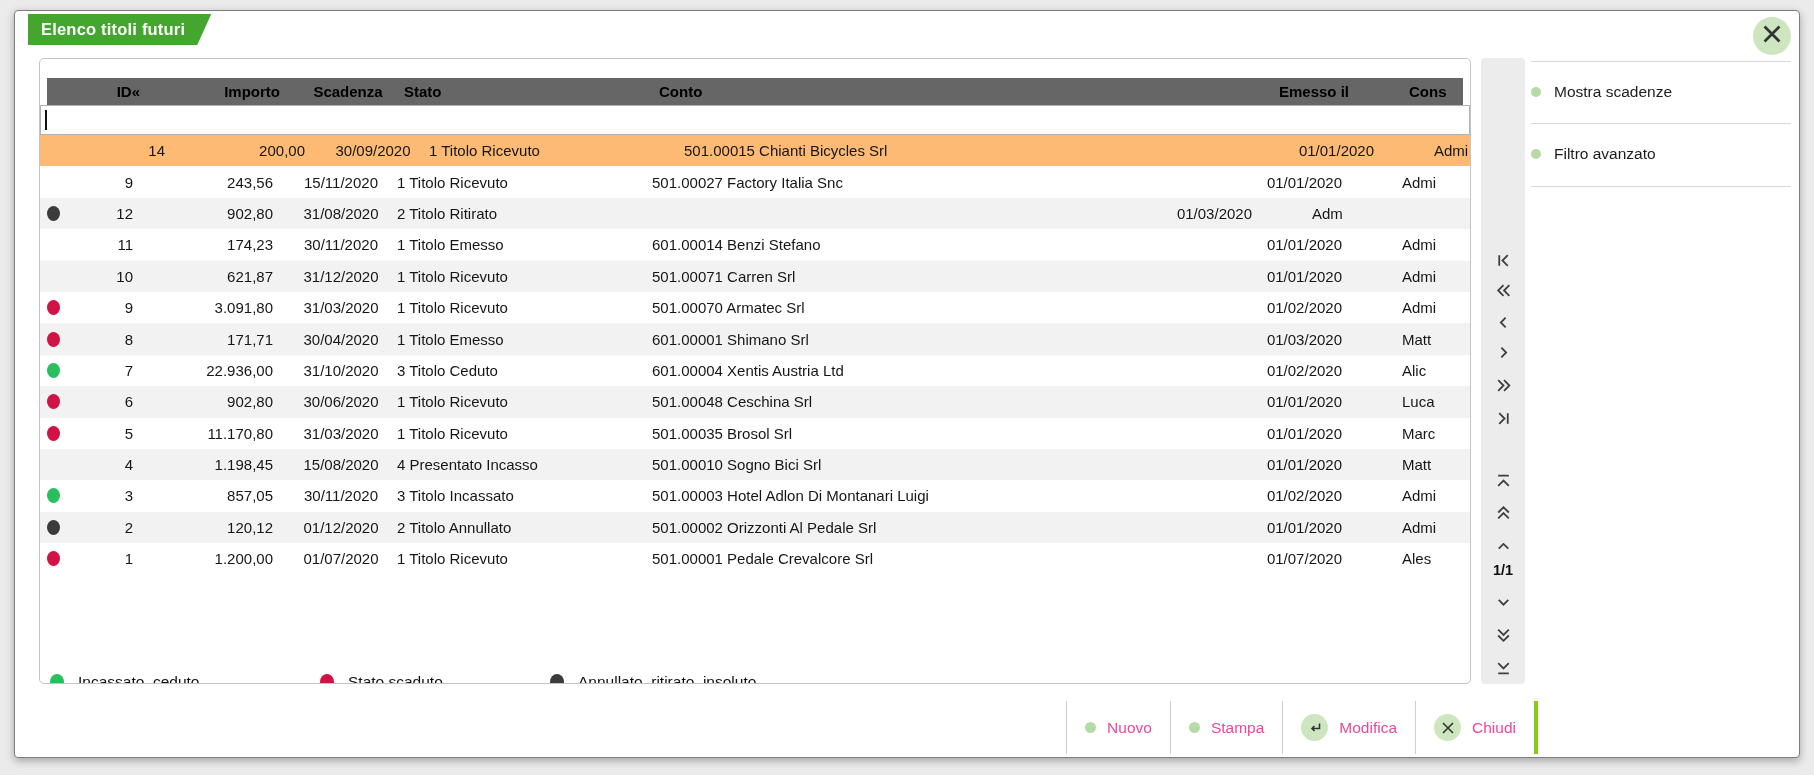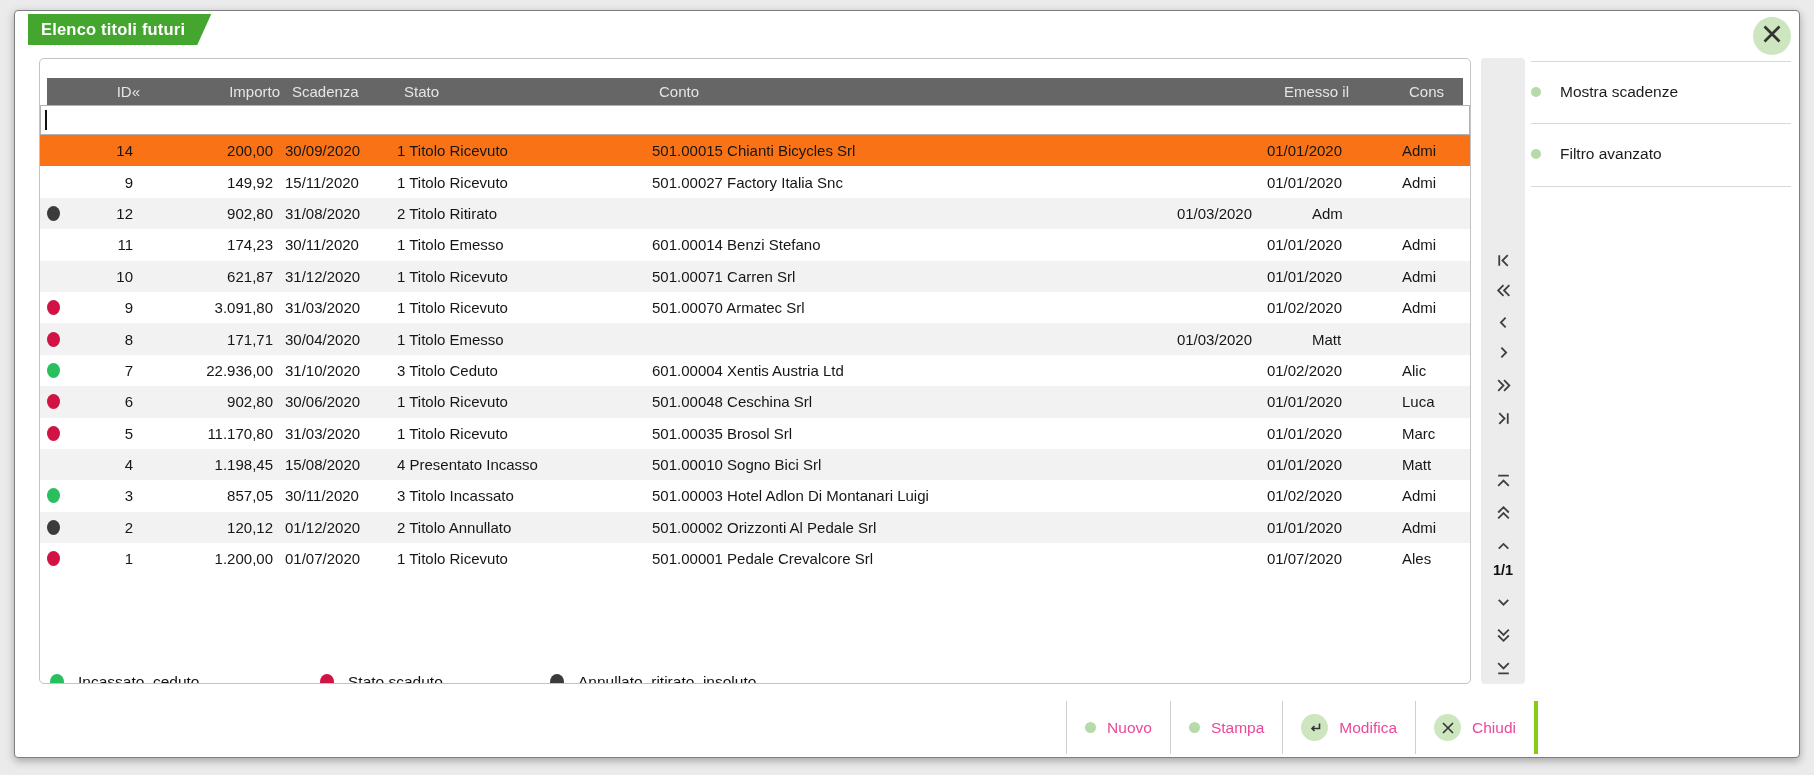--- a/index.html
+++ b/index.html
@@ -14,39 +14,39 @@
              padding:0 26px 0 13px;background:#44a52f;color:#fff;font-size:16.5px;font-weight:bold;
              clip-path:polygon(0 0,100% 0,calc(100% - 14px) 100%,0 100%);letter-spacing:.2px;}
 
   
   .close-btn{position:absolute;left:1738px;top:6px;width:38px;height:38px;border-radius:50%;
              background:#cde6c0;display:flex;align-items:center;justify-content:center;cursor:pointer;}
 
   
   .side-divider{position:absolute;left:1516px;width:260px;height:1px;background:#d8d8d8;}
   .side-item{position:absolute;left:1516px;width:260px;height:40px;display:flex;align-items:center;
-             gap:19px;cursor:pointer;font-size:15.5px;color:#1c1c1c;}
+             gap:13px;cursor:pointer;font-size:15.5px;color:#1c1c1c;}
   .side-dot{width:10px;height:10px;border-radius:50%;background:#b7dba8;flex:0 0 auto;}
 
   
   .panel{position:absolute;left:24px;top:47px;width:1432px;height:626px;box-sizing:border-box;
          border:1px solid #c3c3c3;border-radius:5px;background:#fff;overflow:hidden;}
   .grid{display:grid;grid-template-columns:26px 67px 140px 124px 255px 600px 90px 1fr;align-items:center;}
-  .thead{margin:19px 7px 0 7px;height:27px;background:#666666;color:#e5e5e5;font-size:15px;}
+  .thead{margin:19px 7px 0 7px;height:27px;background:#666666;color:#000000;font-size:15px;font-weight:bold;}
   .hcell{white-space:nowrap;}
   .filter-row{position:relative;height:28px;border:1px solid #b2b2b2;background:#fff;cursor:text;}
   .caret{position:absolute;left:4px;top:4px;width:2px;height:20px;background:#111;}
   .tbody{}
   .row{height:31.4px;font-size:15px;color:#161616;cursor:pointer;background:#fff;}
   .row.alt{background:#f2f2f2;}
-  .row.selected{background:#f97316;}
+  .row.selected{background:#fdba74;padding-left:32px;}
   .cell{white-space:nowrap;overflow:hidden;}
   .c-dot{display:flex;justify-content:center;}
   .c-id,.c-importo,.c-emesso{text-align:right;}
-  .c-scadenza{padding-left:12px;}
+  .c-scadenza{padding-left:12px;text-align:center;}
   .c-cons{padding-left:60px;}
   .status-dot{display:block;width:13px;height:15px;border-radius:50%;}
   .status-dot.green{background:#29bf5f;}
   .status-dot.red{background:#d11245;}
   .status-dot.black{background:#3b3b3b;}
 
   
   .legend-item{position:absolute;top:586px;display:flex;align-items:center;gap:14px;
                font-size:15.5px;color:#101010;margin-top:28px;}
   .legend-dot{width:14px;height:16px;border-radius:50%;}
@@ -129,21 +129,21 @@
     <span class="cell c-conto">501.00015 Chianti Bicycles Srl</span>
     <span class="cell c-emesso">01/01/2020</span>
     <span class="cell c-cons">Admi</span>
   </div>
 
   <div class="grid row">
     <span class="cell c-dot">
               <i class="status-dot" style="visibility: hidden;"></i>
             </span>
     <span class="cell c-id">9</span>
-    <span class="cell c-importo">149,92</span>
+    <span class="cell c-importo">243,56</span>
     <span class="cell c-scadenza">15/11/2020</span>
     <span class="cell c-stato">1 Titolo Ricevuto</span>
     <span class="cell c-conto">501.00027 Factory Italia Snc</span>
     <span class="cell c-emesso">01/01/2020</span>
     <span class="cell c-cons">Admi</span>
   </div>
 
   <div class="grid row alt">
     <span class="cell c-dot">
               <i class="status-dot black"></i>
@@ -196,20 +196,21 @@
   </div>
 
   <div class="grid row alt">
     <span class="cell c-dot">
               <i class="status-dot red"></i>
             </span>
     <span class="cell c-id">8</span>
     <span class="cell c-importo">171,71</span>
     <span class="cell c-scadenza">30/04/2020</span>
     <span class="cell c-stato">1 Titolo Emesso</span>
+    <span class="cell c-conto">601.00001 Shimano Srl</span>
     <span class="cell c-emesso">01/03/2020</span>
     <span class="cell c-cons">Matt</span>
   </div>
 
   <div class="grid row">
     <span class="cell c-dot">
               <i class="status-dot green"></i>
             </span>
     <span class="cell c-id">7</span>
     <span class="cell c-importo">22.936,00</span>

